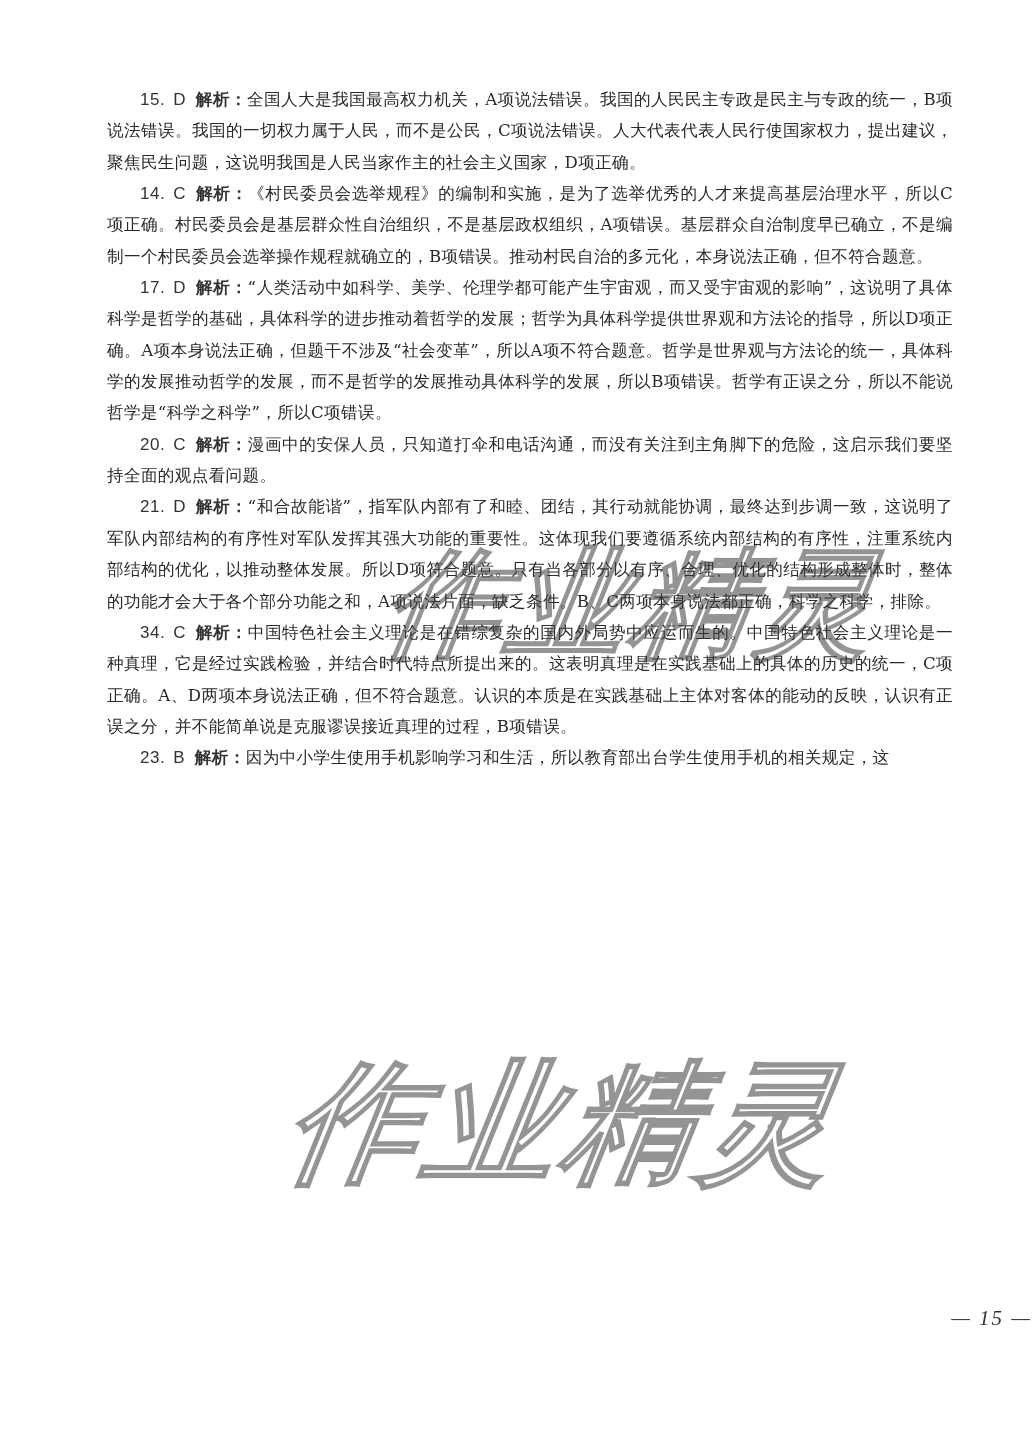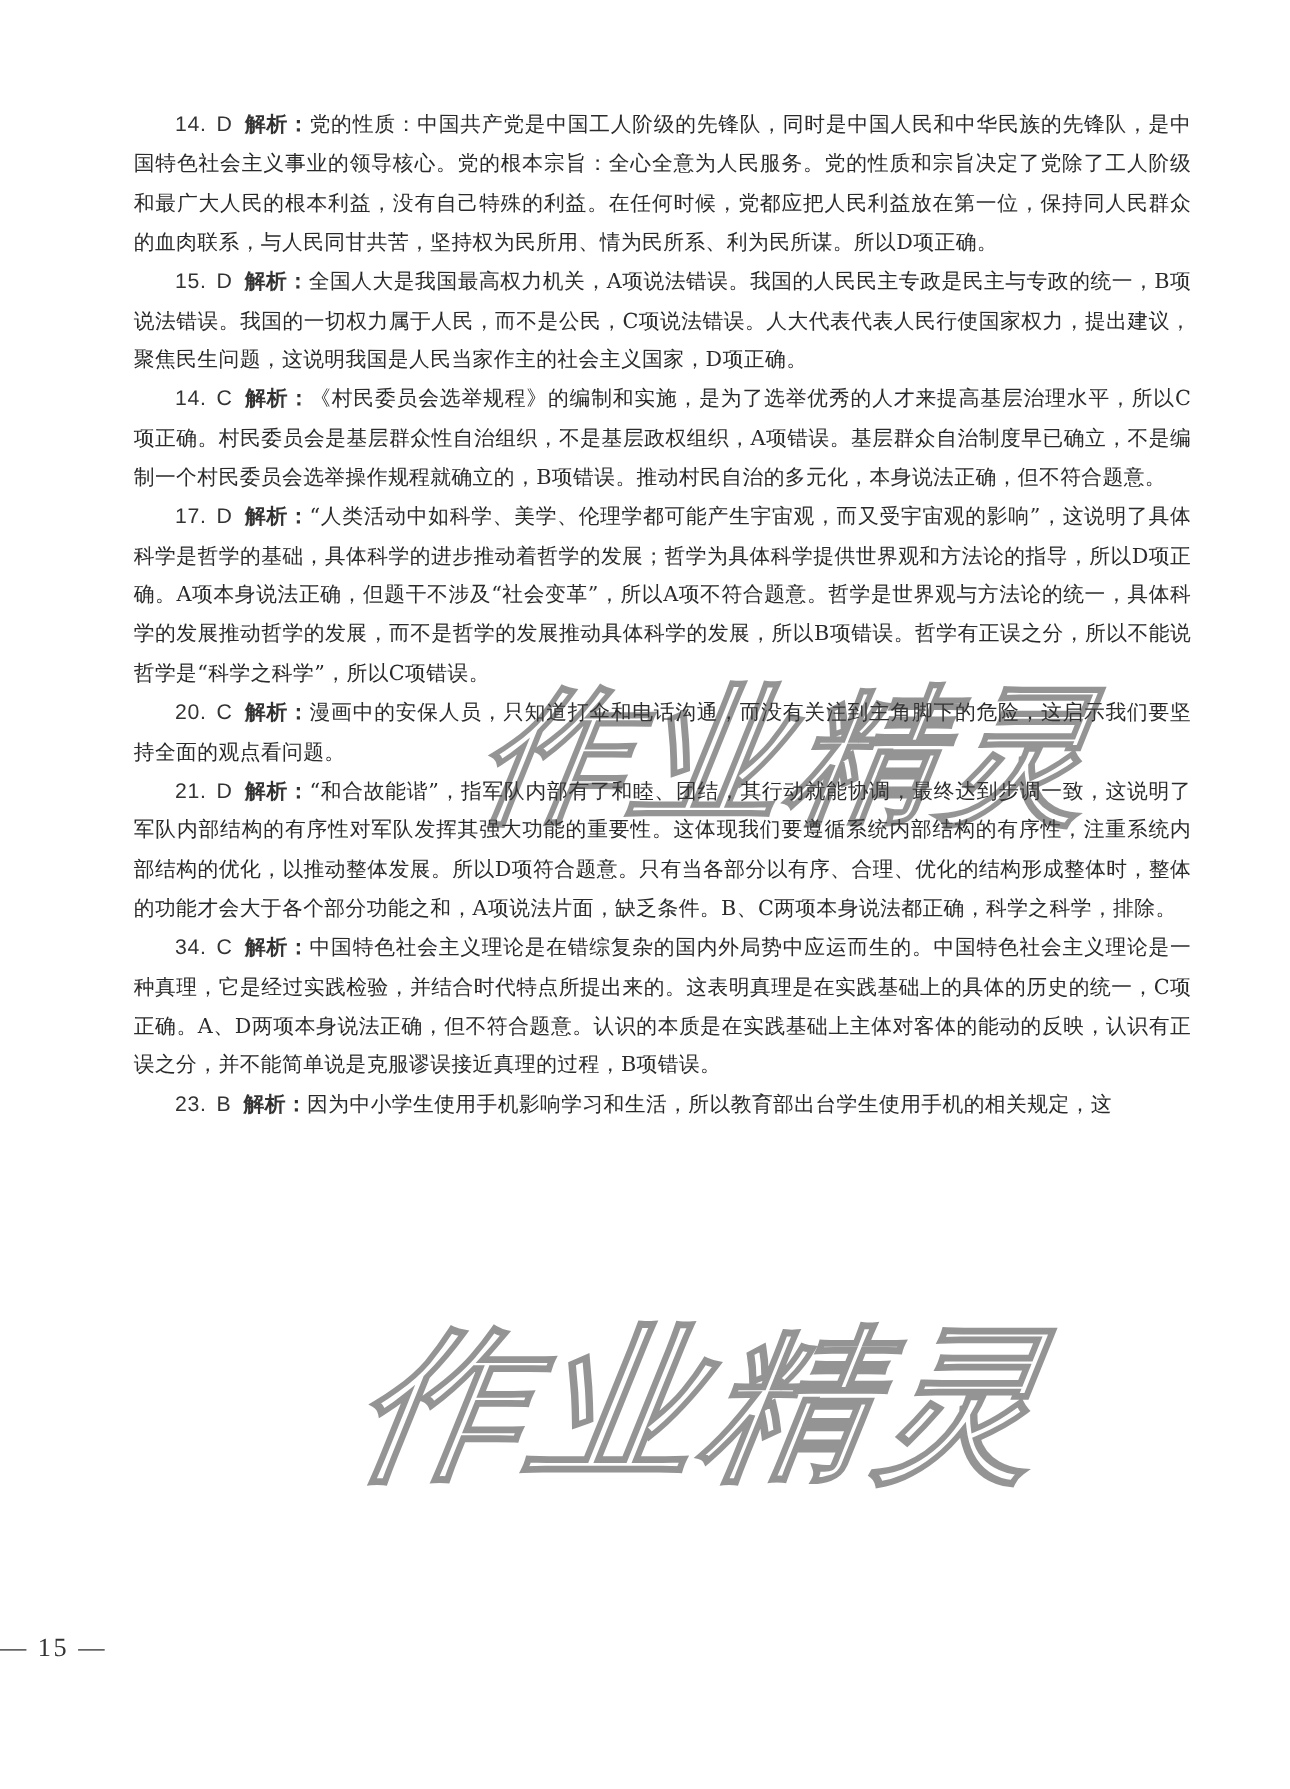--- a/index.html
+++ b/index.html
@@ -48,46 +48,46 @@
   .qlabel {
     font-family: "DejaVu Sans", "Liberation Sans", sans-serif;
     font-weight: bold;
     color: #333;
   }
   .page-number {
     position: absolute;
     left: 0;
     width: 1032px;
     top: 1306px;
-    text-align: left;
+    text-align: right;
     font-family: "Liberation Serif", "DejaVu Serif", serif;
     font-size: 21px;
     color: #333;
     letter-spacing: 2px;
+    font-style: italic;
   }
   .watermark {
     position: absolute;
     font-family: "DejaVu Sans", sans-serif;
     font-weight: bold;
     color: transparent;
     -webkit-text-stroke: 1.3px rgba(60,60,60,0.55);
     transform: skewX(-22deg);
     letter-spacing: 6px;
     pointer-events: none;
     white-space: nowrap;
   }
   .wm1 { left: 395px; top: 525px; font-size: 118px; }
   .wm2 { left: 300px; top: 1035px; font-size: 132px; }
 </style>
 </head>
 <body>
 
 <div class="page">
 
-  <p class="para indent"><span class="qnum">14.</span><span class="qans">D</span><span class="qlabel">解析：</span><span>党的性质：中国共产党是中国工人阶级的先锋队，同时是中国人民和中华民族的先锋队，是中国特色社会主义事业的领导核心。党的根本宗旨：全心全意为人民服务。党的性质和宗旨决定了党除了工人阶级和最广大人民的根本利益，没有自己特殊的利益。在任何时候，党都应把人民利益放在第一位，保持同人民群众的血肉联系，与人民同甘共苦，坚持权为民所用、情为民所系、利为民所谋。所以D项正确。</span></p>
 
   <p class="para indent"><span class="qnum">15.</span><span class="qans">D</span><span class="qlabel">解析：</span><span>全国人大是我国最高权力机关，A项说法错误。我国的人民民主专政是民主与专政的统一，B项说法错误。我国的一切权力属于人民，而不是公民，C项说法错误。人大代表代表人民行使国家权力，提出建议，聚焦民生问题，这说明我国是人民当家作主的社会主义国家，D项正确。</span></p>
 
   <p class="para indent"><span class="qnum">14.</span><span class="qans">C</span><span class="qlabel">解析：</span><span>《村民委员会选举规程》的编制和实施，是为了选举优秀的人才来提高基层治理水平，所以C项正确。村民委员会是基层群众性自治组织，不是基层政权组织，A项错误。基层群众自治制度早已确立，不是编制一个村民委员会选举操作规程就确立的，B项错误。推动村民自治的多元化，本身说法正确，但不符合题意。</span></p>
 
   <p class="para indent"><span class="qnum">17.</span><span class="qans">D</span><span class="qlabel">解析：</span><span>“人类活动中如科学、美学、伦理学都可能产生宇宙观，而又受宇宙观的影响”，这说明了具体科学是哲学的基础，具体科学的进步推动着哲学的发展；哲学为具体科学提供世界观和方法论的指导，所以D项正确。A项本身说法正确，但题干不涉及“社会变革”，所以A项不符合题意。哲学是世界观与方法论的统一，具体科学的发展推动哲学的发展，而不是哲学的发展推动具体科学的发展，所以B项错误。哲学有正误之分，所以不能说哲学是“科学之科学”，所以C项错误。</span></p>
 
 
 
   <p class="para indent"><span class="qnum">20.</span><span class="qans">C</span><span class="qlabel">解析：</span><span>漫画中的安保人员，只知道打伞和电话沟通，而没有关注到主角脚下的危险，这启示我们要坚持全面的观点看问题。</span></p>

